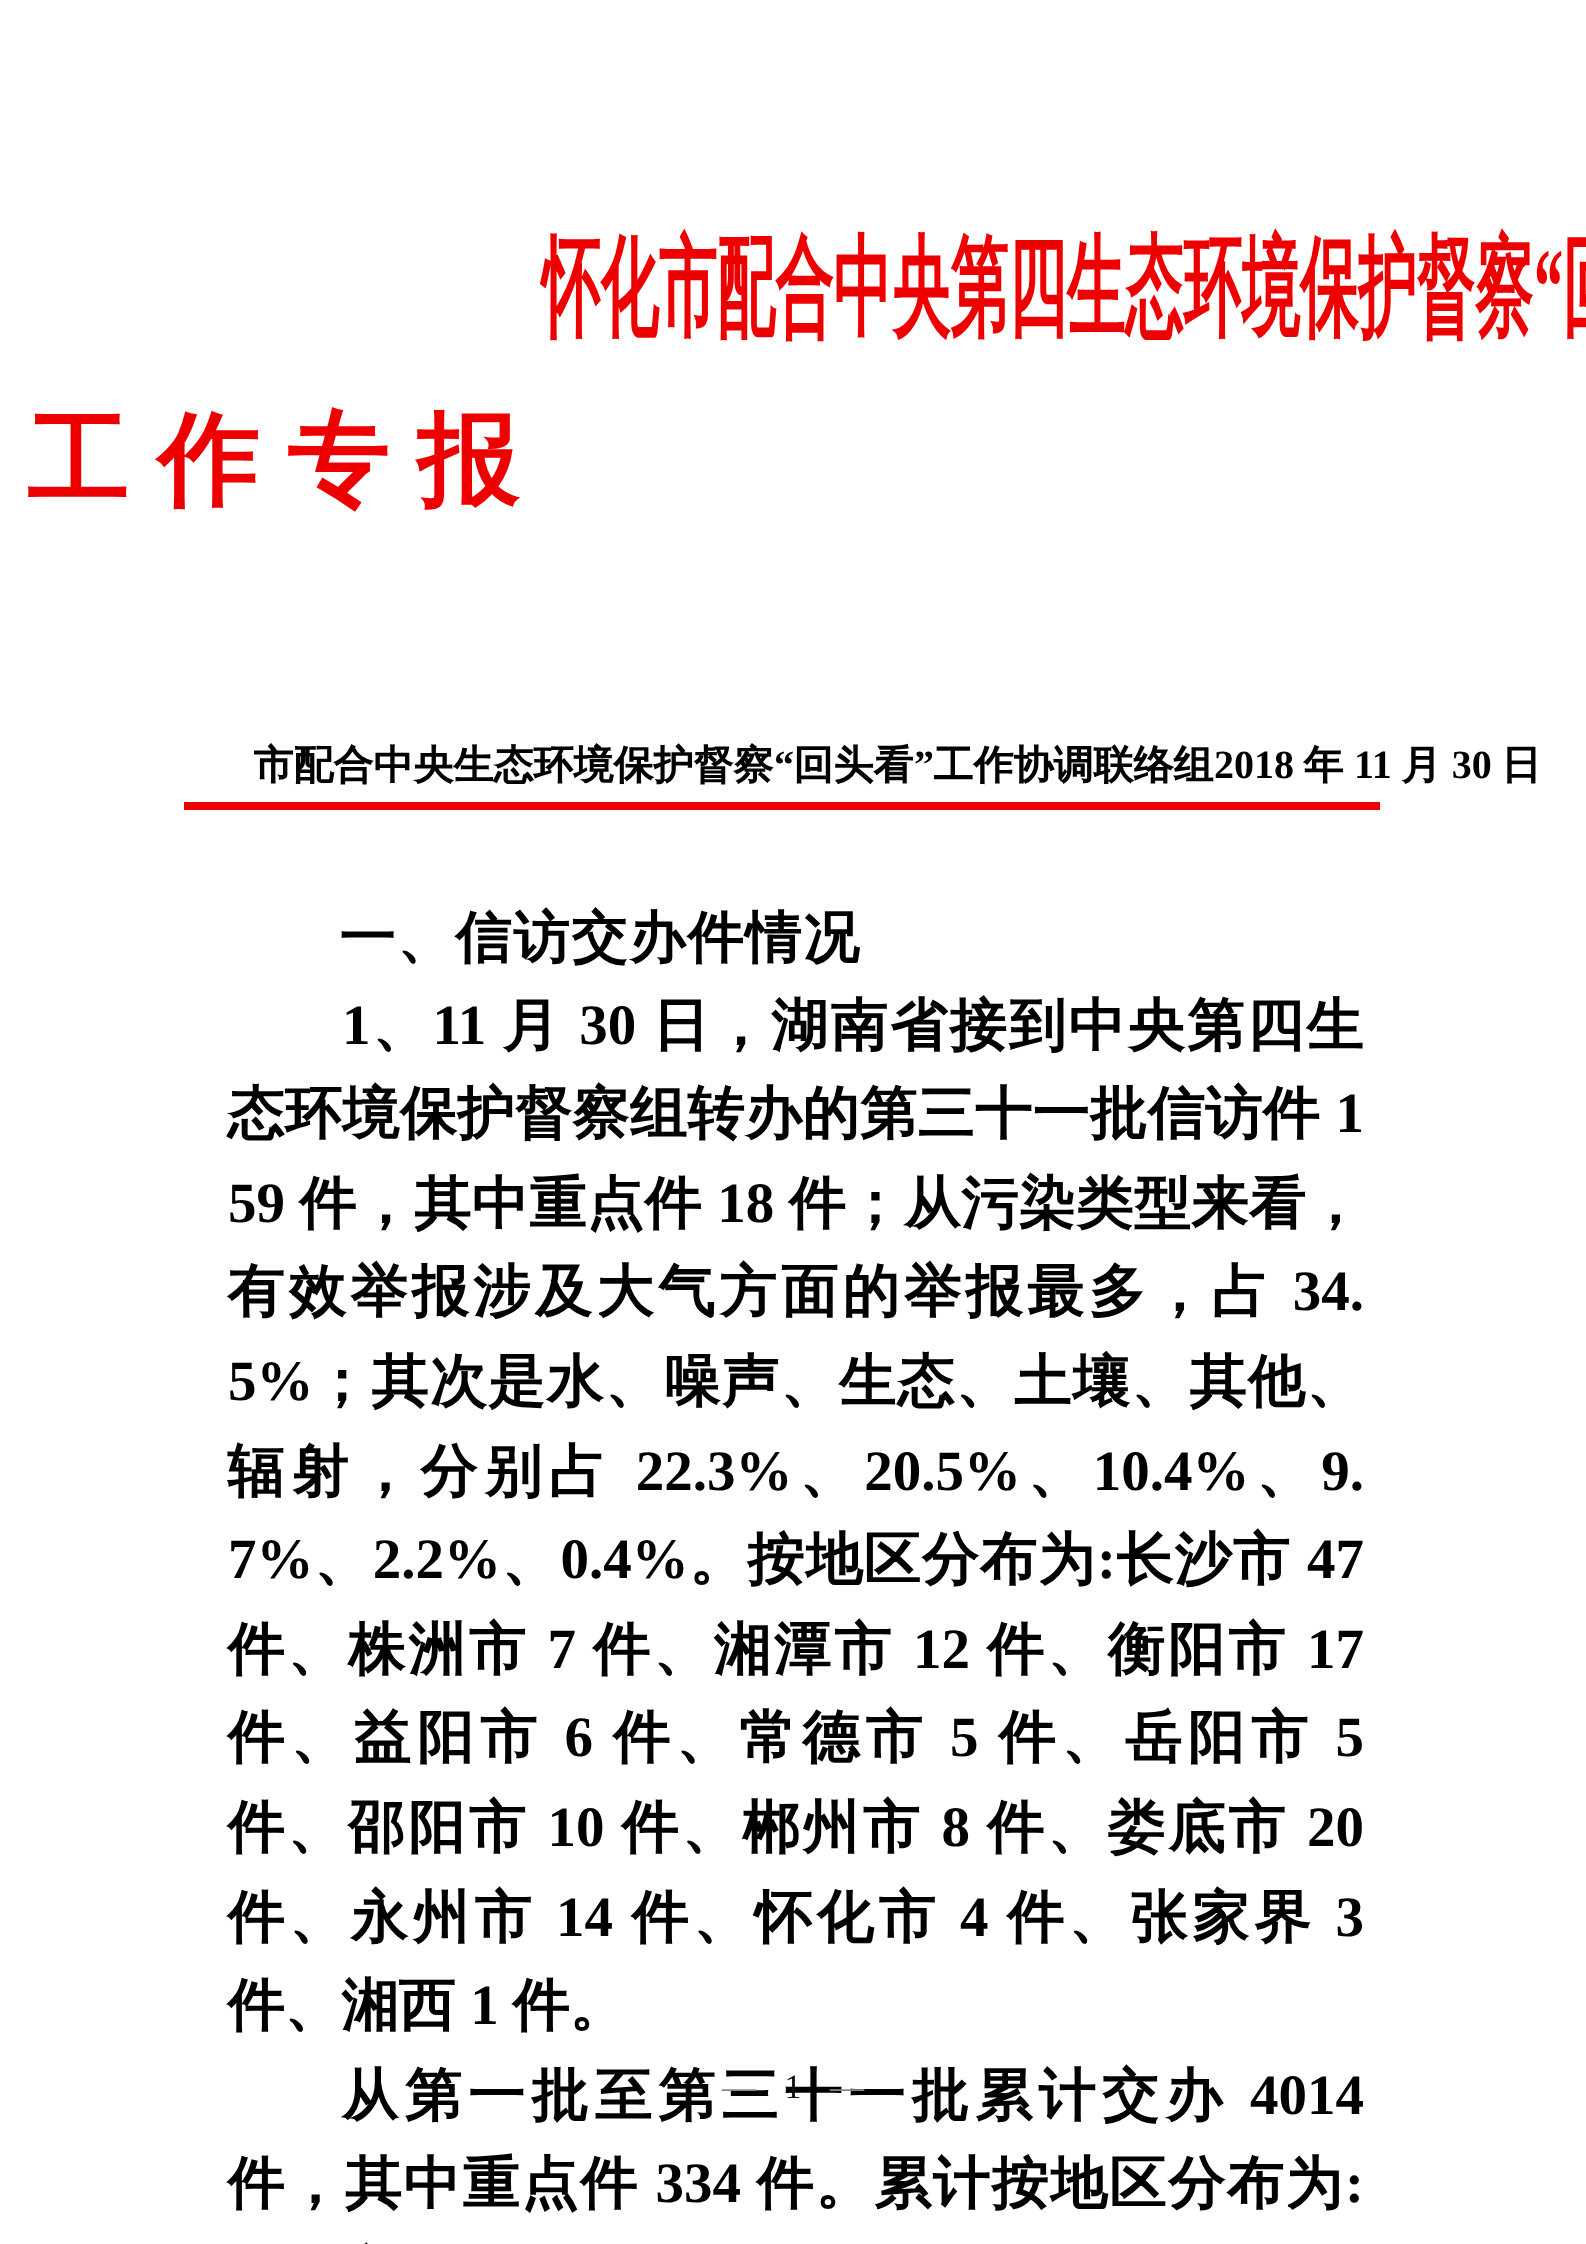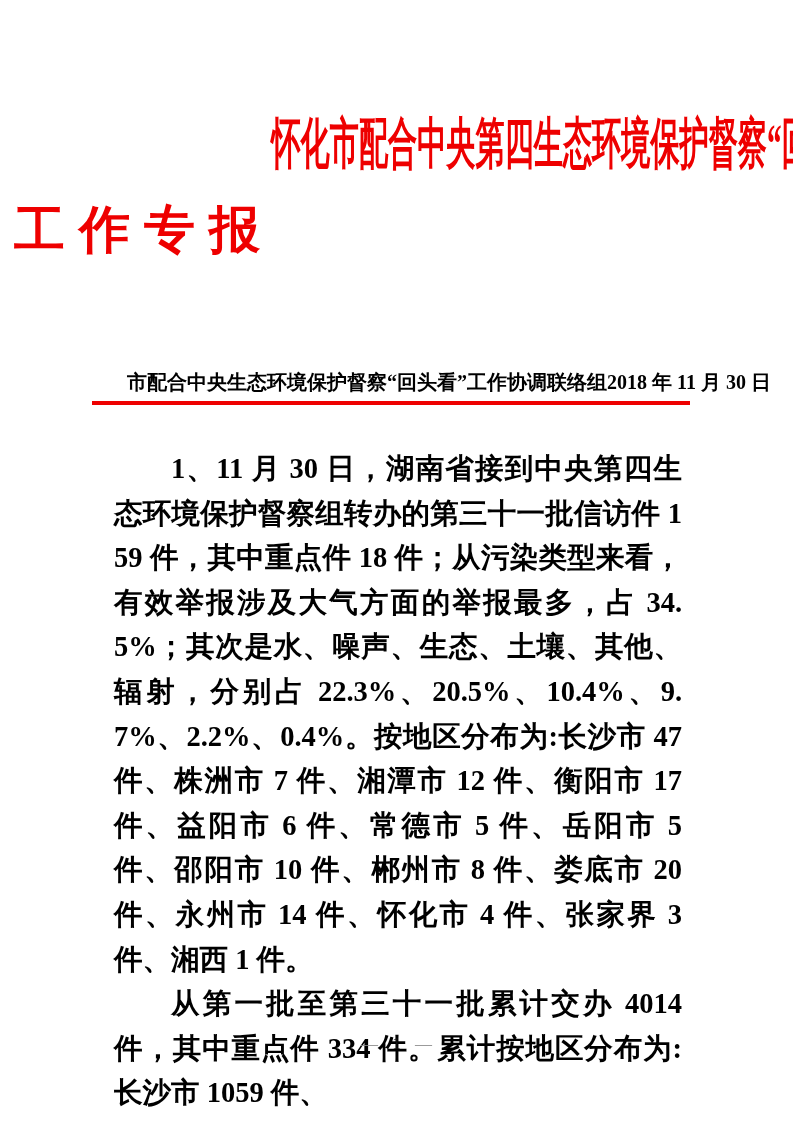--- a/index.html
+++ b/index.html
@@ -114,20 +114,21 @@
 
 
   <div class="org-row">
     <span class="issuer">市配合中央生态环境保护督察“回头看”工作协调联络组</span>
     <span class="date">2018 年 11 月 30 日</span>
   </div>
 
   <div class="red-rule"></div>
 
   <div class="body-block">
+    <div class="section-heading">一、信访交办件情况</div>
     <p class="para">1、11 月 30 日，湖南省接到中央第四生态环境保护督察组转办的第三十一批信访件 159 件，其中重点件 18 件；从污染类型来看，有效举报涉及大气方面的举报最多，占 34.5%；其次是水、噪声、生态、土壤、其他、辐射，分别占 22.3%、20.5%、10.4%、9.7%、2.2%、0.4%。按地区分布为:长沙市 47 件、株洲市 7 件、湘潭市 12 件、衡阳市 17 件、益阳市 6 件、常德市 5 件、岳阳市 5 件、邵阳市 10 件、郴州市 8 件、娄底市 20 件、永州市 14 件、怀化市 4 件、张家界 3 件、湘西 1 件。</p>
     <p class="para">从第一批至第三十一批累计交办 4014 件，其中重点件 334 件。累计按地区分布为:长沙市 1059 件、</p>
   </div>
 
   <div class="footer">
     <span class="dash">—</span>
     <span class="num">1</span>
     <span class="dash">—</span>
   </div>
 

